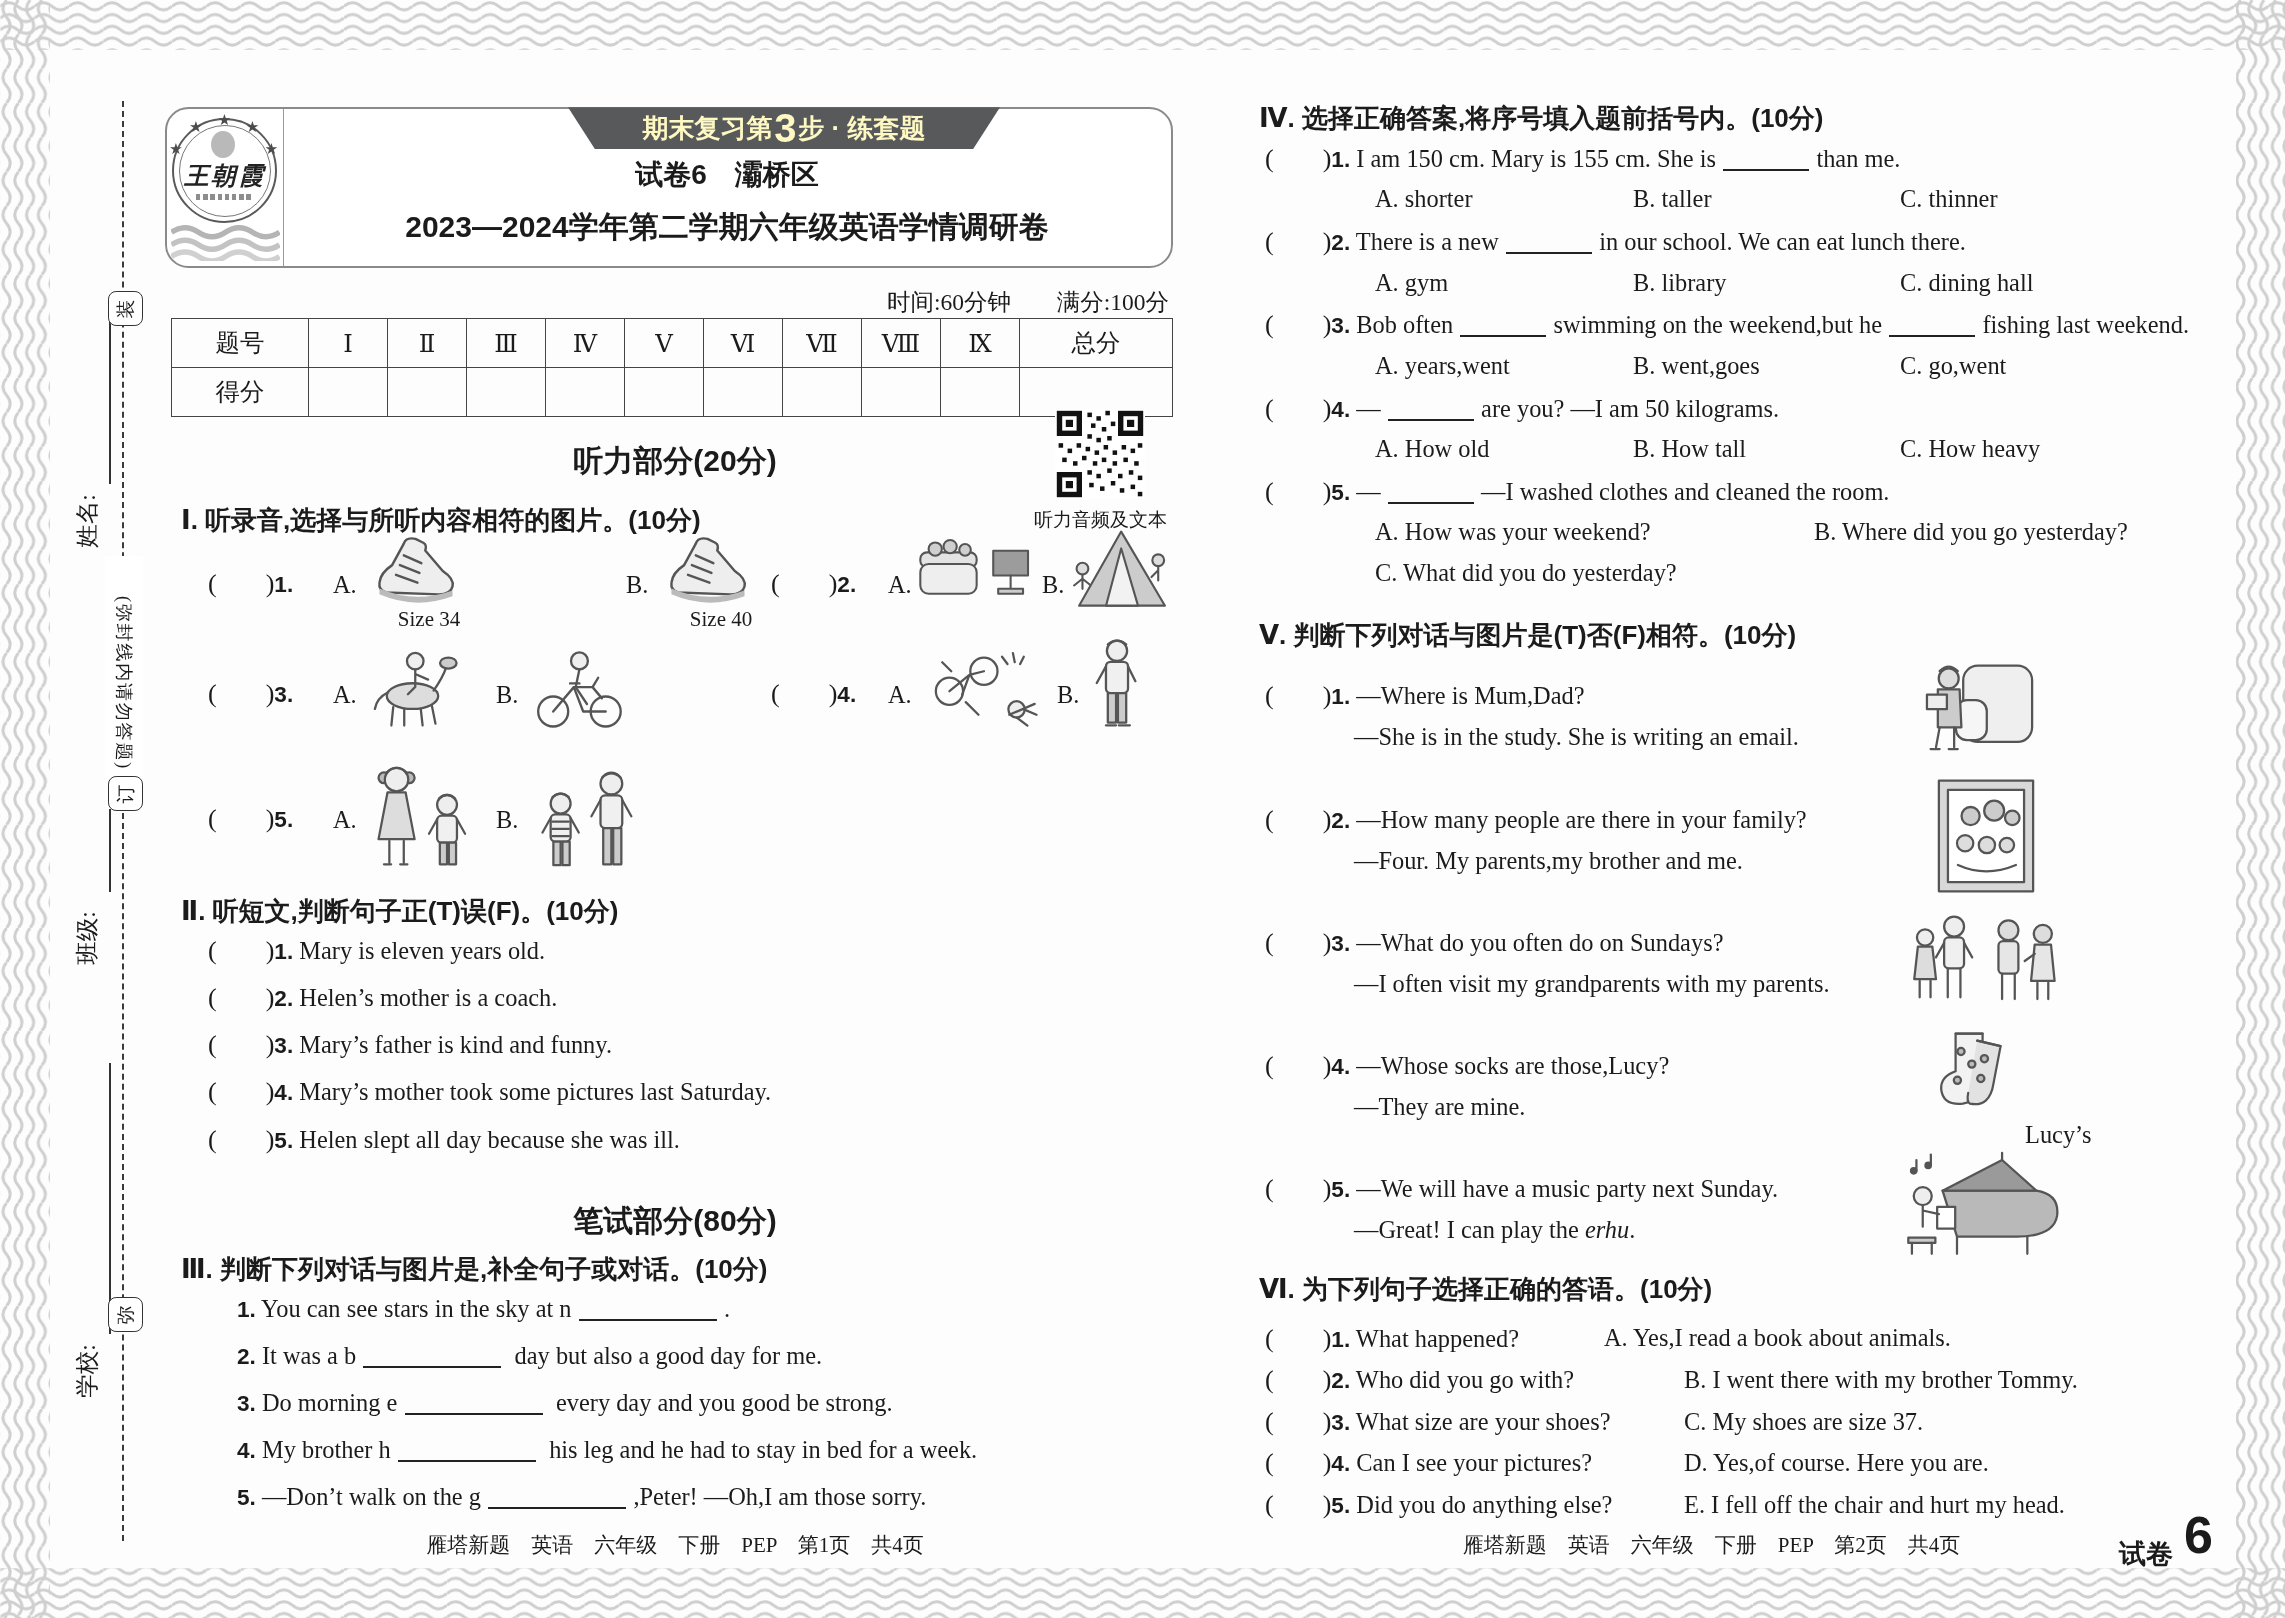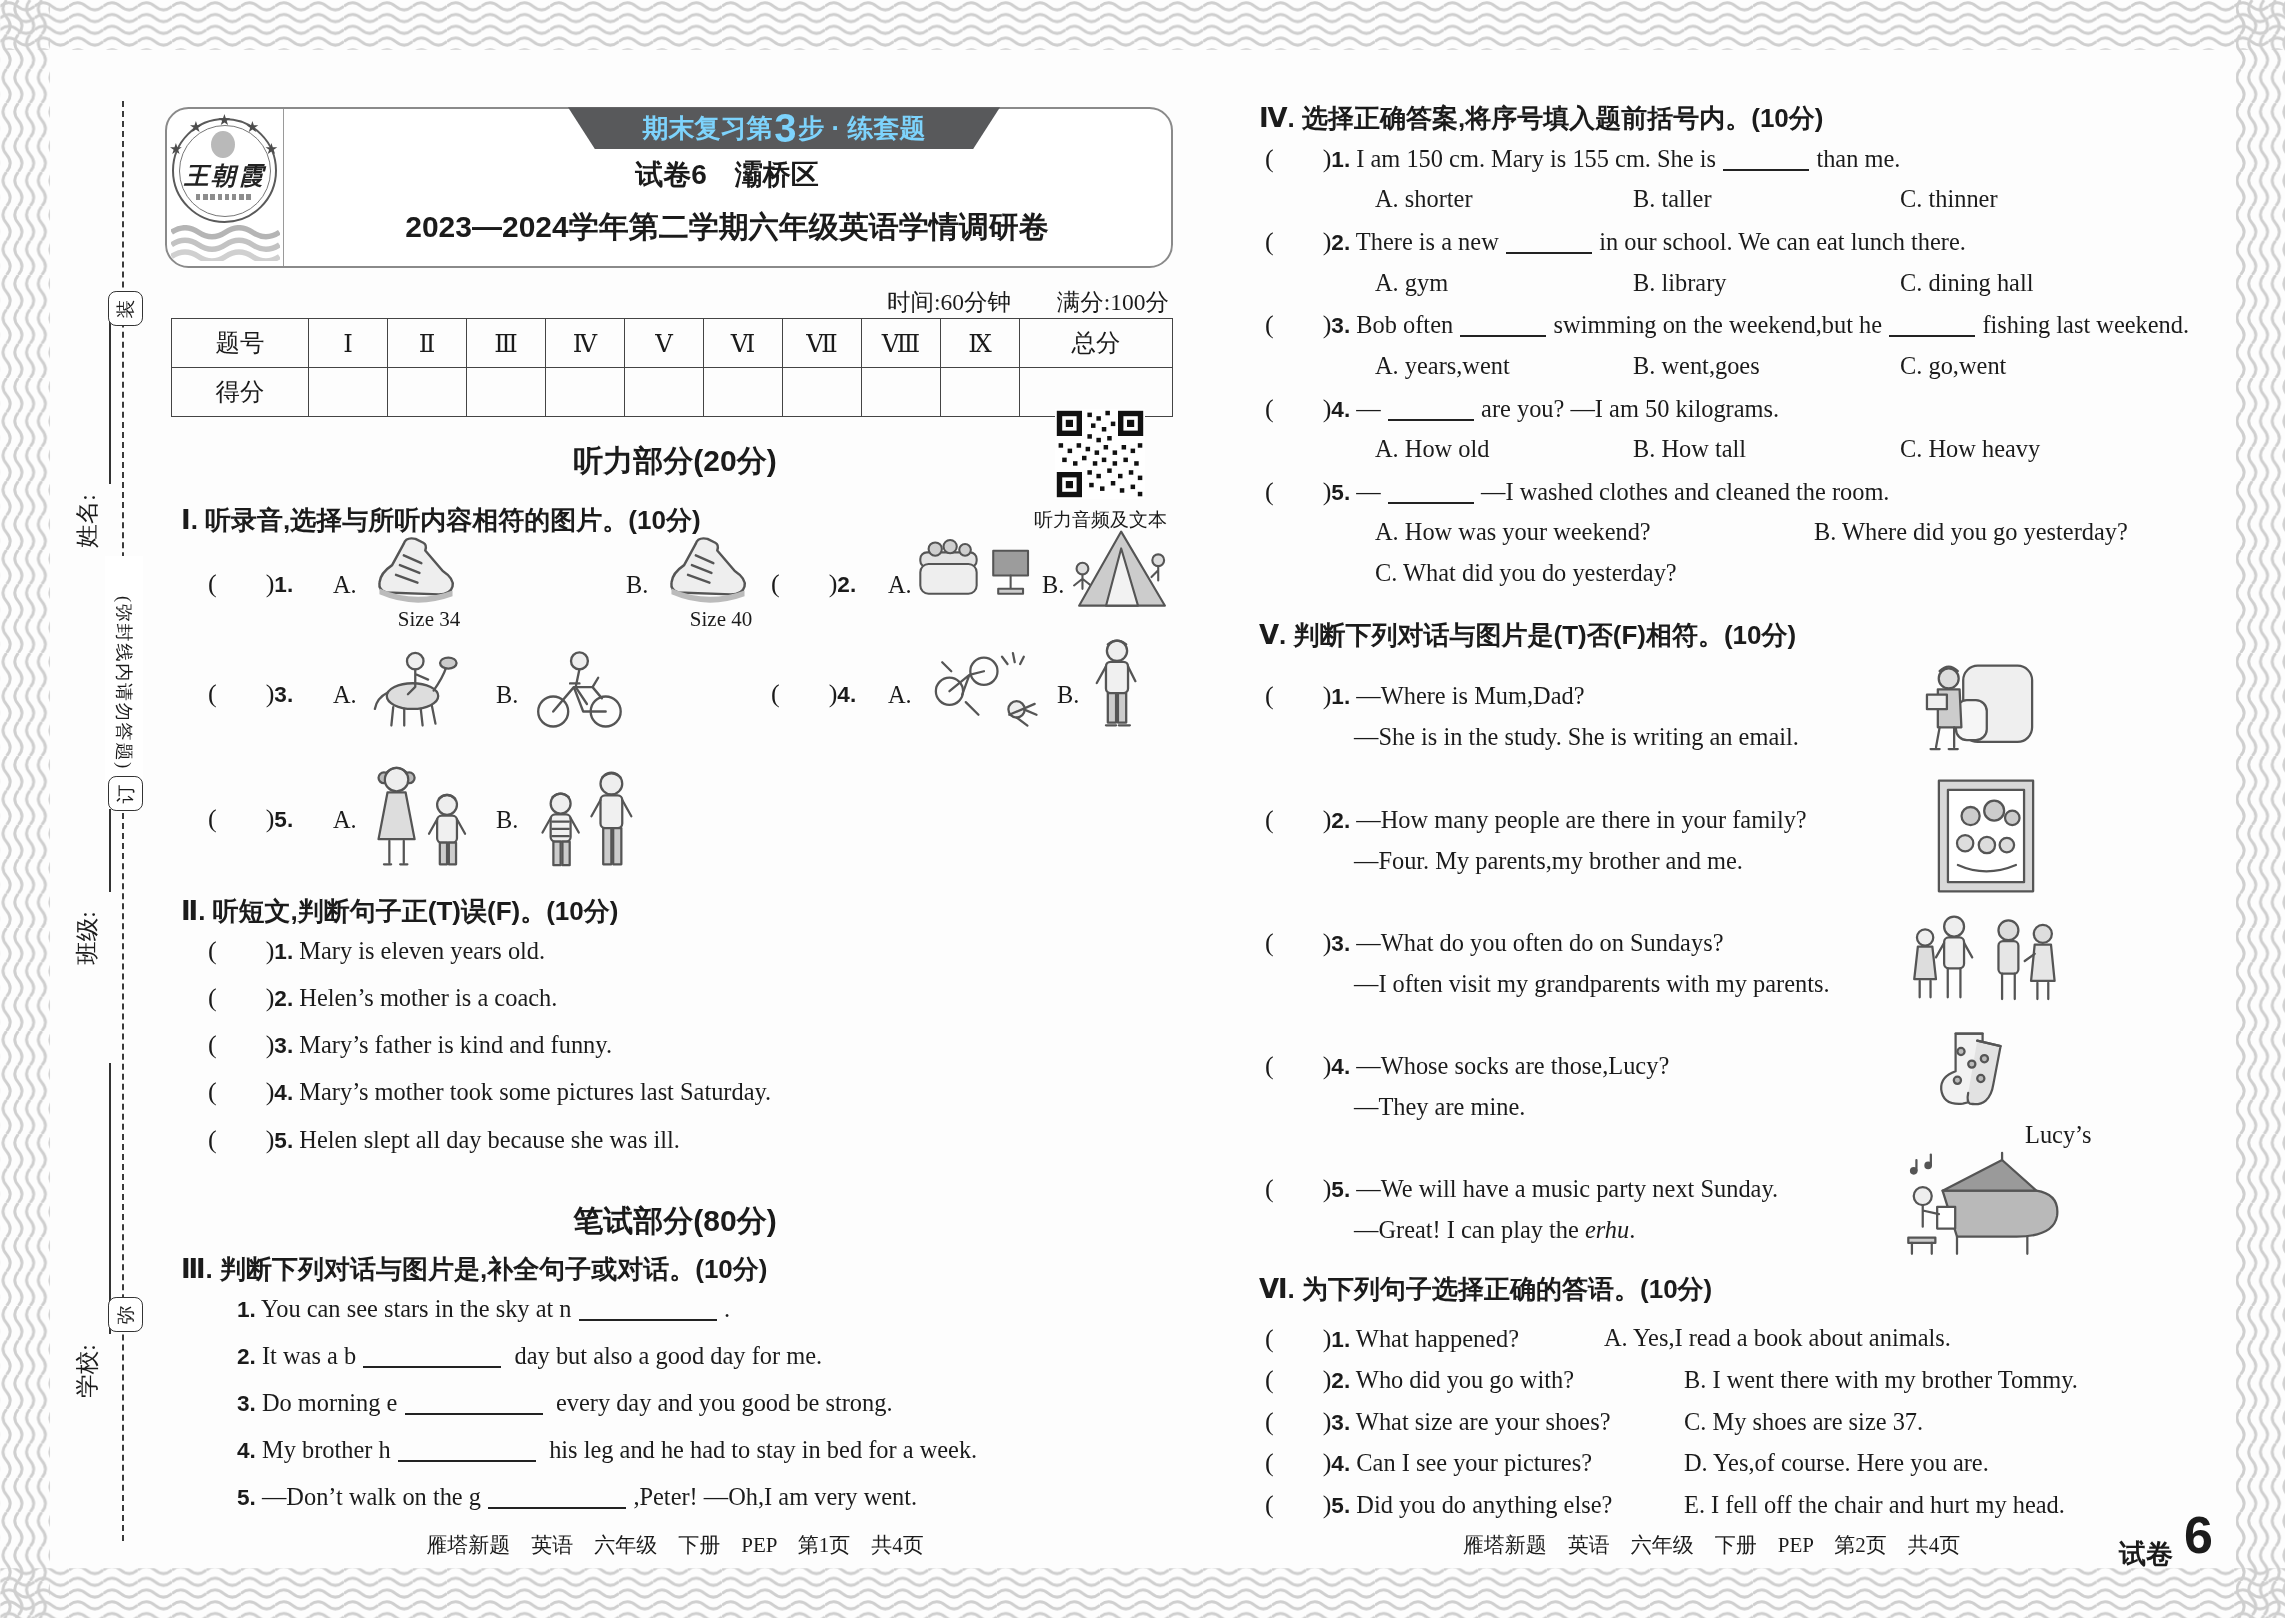--- a/index.html
+++ b/index.html
@@ -12,21 +12,21 @@
   .paren{font-size:26px;}
   .gap{display:inline-block;width:49px;}
   .sec-title{font-family:"Liberation Sans","DejaVu Sans",sans-serif;font-weight:700;font-size:26px;}
   .part-title{font-family:"Liberation Sans","DejaVu Sans",sans-serif;font-weight:700;font-size:30px;text-align:center;}
   .blank{display:inline-block;border-bottom:2.3px solid #222;height:22px;vertical-align:-3.6px;margin:0 7.2px;}
   .blank.w3{width:138px;} .blank.w4{width:86px;}
   .cap{font-size:21px;}
   
   .hbox{border:2.3px solid #8a8a8a;border-radius:23.5px;background:#fff;}
   .logocell{border-right:1.8px solid #9a9a9a;}
-  .badge{background:#58595b;color:#7dd3fc;clip-path:polygon(0 0,100% 0,calc(100% - 27px) 100%,27px 100%);
+  .badge{background:#58595b;color:#fef9c3;clip-path:polygon(0 0,100% 0,calc(100% - 27px) 100%,27px 100%);
          display:flex;align-items:center;justify-content:center;font-weight:700;font-size:26px;}
   .badge b{font-size:40px;line-height:1;margin:0 1.8px;}
   .stamp{width:101px;height:101px;border:2.7px solid #5a5a5a;border-radius:50%;position:relative;background:#fff;
          box-shadow:0 0 0 1.8px #fff inset;}
   .stamp .inner{position:absolute;inset:4.5px;border:1.4px solid #777;border-radius:50%;}
   .star{position:absolute;color:#4c4c4c;font-size:15.4px;}
   .face{position:absolute;left:37px;top:11px;width:23.5px;height:27px;border-radius:50%;background:#b9b9b9;}
   .zname{position:absolute;left:0;right:0;top:40px;text-align:center;font-weight:700;font-size:24.4px;
          letter-spacing:2.7px;font-style:italic;color:#222;}
   .tinybar{position:absolute;left:22px;right:22px;top:74px;height:6.3px;
@@ -396,21 +396,21 @@
 <div class="abs en" style="left:237px;top:1388px;">
   <span class="num">3.</span>
   <span>Do morning e</span><span class="blank w3"></span><span> every day and you good be strong.</span>
 </div>
 <div class="abs en" style="left:237px;top:1435px;">
   <span class="num">4.</span>
   <span>My brother h</span><span class="blank w3"></span><span> his leg and he had to stay in bed for a week.</span>
 </div>
 <div class="abs en" style="left:237px;top:1482px;">
   <span class="num">5.</span>
-  <span>—Don’t walk on the g</span><span class="blank w3"></span><span>,Peter! —Oh,I am very went.</span>
+  <span>—Don’t walk on the g</span><span class="blank w3"></span><span>,Peter! —Oh,I am those sorry.</span>
 </div>
 
 <div class="abs footer" style="left:181px;top:1531px;width:988px;">雁塔新题　英语　六年级　下册　PEP　第1页　共4页</div>
 
 <div class="abs sec-title" style="left:1259px;top:101px;">Ⅳ. 选择正确答案,将序号填入题前括号内。(10分)</div>
 
 <div class="abs en" style="left:1265px;top:143px;">
   <span class="paren">(</span><span class="gap"></span><span class="paren">)</span><span class="num">1.</span>
   <span>I am 150 cm. Mary is 155 cm. She is</span><span class="blank w4"></span><span>than me.</span>
 </div>

